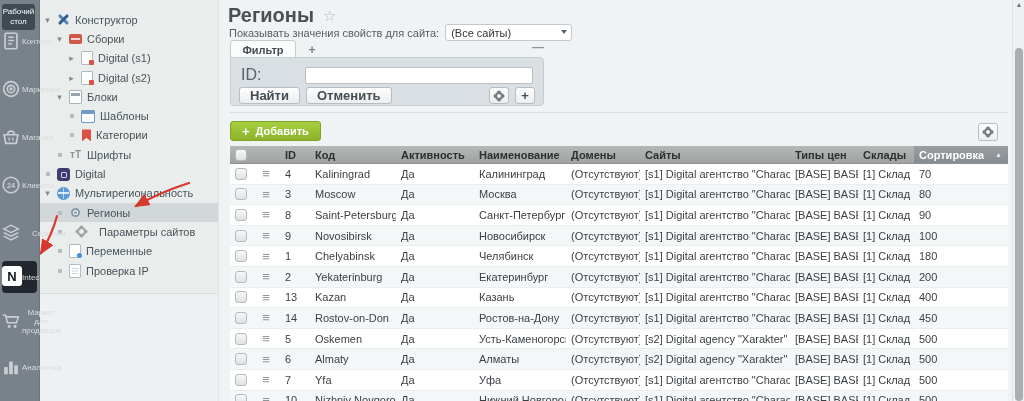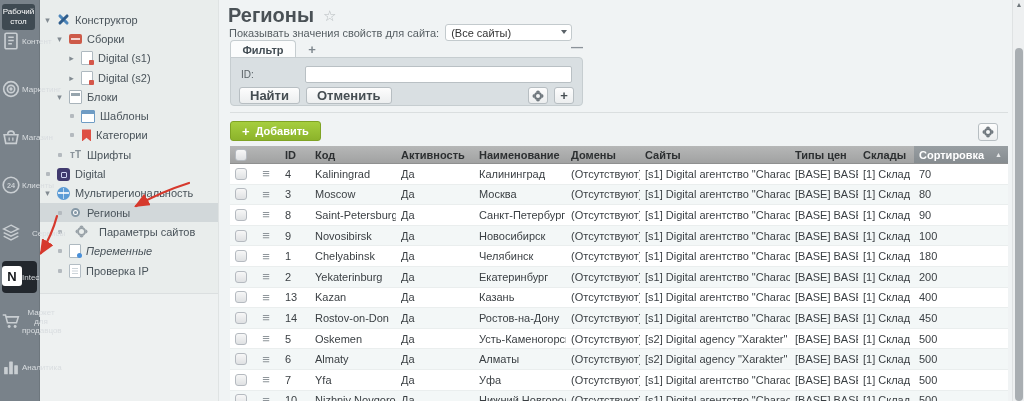--- a/index.html
+++ b/index.html
@@ -60,29 +60,29 @@
   .content{position:absolute;left:219px;top:0;width:793px;height:401px;}
   .title-row{position:absolute;left:9px;top:4px;display:flex;gap:9px;align-items:center;}
   .title-row h1{margin:0;font-size:20px;font-weight:bold;color:#4a5156;}
   .star{font-size:15px;color:#b6bbbe;cursor:pointer;}
   .site-row{position:absolute;left:10px;top:24px;display:flex;gap:6px;align-items:center;font-size:11px;color:#565e63;}
   .select{position:relative;width:104px;height:15px;border:1px solid #c3cacd;background:#fff;border-radius:3px;
     font-size:11px;color:#333;display:flex;align-items:center;padding:0 16px 0 5px;cursor:pointer;white-space:nowrap;}
   .sel-arrow{position:absolute;right:4px;top:5px;width:0;height:0;border-left:3.5px solid transparent;
     border-right:3.5px solid transparent;border-top:4.5px solid #5a6268;}
 
-  .filter{position:absolute;left:11px;top:40px;width:314px;height:66px;padding-left:39px;}
+  .filter{position:absolute;left:11px;top:40px;width:314px;height:66px;}
   .ftab{position:absolute;left:0;top:0;width:64px;height:17px;background:#fbfcfc;border:1px solid #c6cdd0;border-bottom:none;
     border-radius:4px 4px 0 0;font-weight:bold;font-size:11px;color:#434d54;display:flex;align-items:center;justify-content:center;cursor:pointer;}
   .ftab-add{position:absolute;left:70px;top:1px;width:24px;height:16px;color:#7d868d;font-size:13px;font-weight:bold;
     display:flex;align-items:center;justify-content:center;cursor:pointer;}
   .fmin{position:absolute;right:0;top:0;color:#8b939a;font-weight:bold;font-size:12px;cursor:pointer;}
   .fbody{position:absolute;left:0;top:17px;right:0;bottom:0;background:#d9dfe2;border:1px solid #c6cdd0;border-radius:0 4px 4px 4px;}
   .frow{position:absolute;left:10px;top:8px;right:10px;display:flex;align-items:center;}
-  .frow label{font-size:10px;color:#5a6267;width:64px;flex:none;}
+  .frow label{font-size:16px;color:#5a6267;width:64px;flex:none;}
   .frow input{flex:1;height:15px;border:1px solid #b9c0c4;border-radius:2px;font-size:11px;padding:0 4px;
     font-family:"Liberation Sans","DejaVu Sans",sans-serif;}
   .fbtns{position:absolute;left:8px;right:8px;top:29px;display:flex;gap:6px;align-items:center;}
   .btn{height:17px;padding:0 10px;background:linear-gradient(#fdfdfd,#eceeef);border:1px solid #b7bec2;border-radius:3px;
     font-size:13px;font-weight:bold;color:#454d52;cursor:pointer;font-family:"Liberation Sans","DejaVu Sans",sans-serif;
     display:flex;align-items:center;justify-content:center;}
   .btn.sq{width:20px;padding:0;}
   .spacer{flex:1;}
   .gear-ic{width:8px;height:8px;border:2px solid #70787e;border-radius:50%;box-sizing:border-box;display:inline-block;
     box-shadow:0 -3.5px 0 -2px #70787e,0 3.5px 0 -2px #70787e,-3.5px 0 0 -2px #70787e,3.5px 0 0 -2px #70787e;}
@@ -258,21 +258,21 @@
         <div class="titem sel" style="padding-left: 16px;">
           <span class="tbullet"></span>
           <span class="tic tic-regions"></span>
           <span>Регионы</span>
         </div>
         <div class="titem" style="padding-left: 16px; gap: 11px;">
           <span class="tbullet"></span>
           <span class="tic tic-gear"></span>
           <span>Параметры сайтов</span>
         </div>
-        <div class="titem" style="padding-left: 16px; font-style: italic;">
+        <div class="titem" style="padding-left: 16px;">
           <span class="tbullet"></span>
           <span class="tic tic-variables"></span>
           <span>Переменные</span>
         </div>
         <div class="titem" style="padding-left: 16px;">
           <span class="tbullet"></span>
           <span class="tic tic-page"></span>
           <span>Проверка IP</span>
         </div>
       </div>

